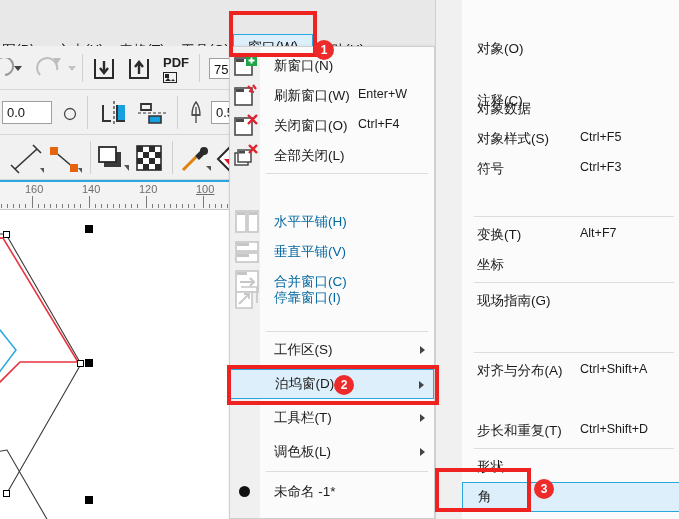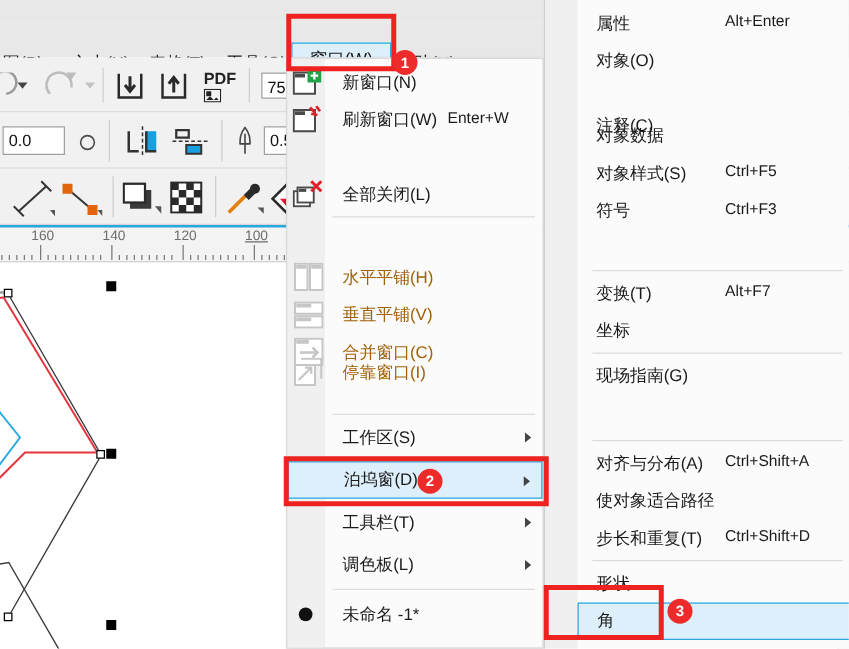--- a/index.html
+++ b/index.html
@@ -89,21 +89,21 @@
   .menu1 .gutter {
     position: absolute; left: 0; top: 0; width: 30px; height: 100%;
     background: #f0f0f0;
   }
   .mrow {
     position: absolute; left: 0; width: 204px; height: 30px;
     font-size: 13.5px; color: #1a1a1a;
   }
   .mrow .lbl { position: absolute; left: 44px; top: 6px; }
   .mrow .acc { position: absolute; left: 128px; top: 6px; font-size: 12.5px; color:#1a1a1a; }
-  .mrow.disabled .lbl { color: #a16207; }
+  .mrow.disabled .lbl { color: #0369a1; }
   .mrow .arrow {
     position: absolute; right: 9px; top: 11px;
     width: 0; height: 0; border-left: 5px solid #444;
     border-top: 4px solid transparent; border-bottom: 4px solid transparent;
   }
   .msep {
     position: absolute; left: 36px; width: 162px; height: 1px; background: #dcdcdc;
   }
   .mrow.sel {
     background: #ddeffb; border: 1px solid #29a8e0; width: 204px;
@@ -387,20 +387,31 @@
         <svg width="26" height="24" viewBox="0 0 26 24">
           <rect x="1" y="4" width="17" height="17" fill="#fff" stroke="#4a4a4a" stroke-width="1.6"></rect>
           <rect x="2" y="5" width="8" height="3" fill="#4a4a4a"></rect>
           <path d="M14 2 L18 6 M19 1 L22 5 M15 7 L20 8" stroke="#e0212c" stroke-width="2.2" fill="none"></path>
         </svg>
       </span>
       <span class="lbl">刷新窗口(W)</span>
       <span class="acc">Enter+W</span>
     </div>
 
+    <div class="mrow" style="top:64px;">
+      <span class="winico" style="left:4px;top:3px;">
+        <svg width="26" height="24" viewBox="0 0 26 24">
+          <rect x="1" y="4" width="17" height="17" fill="#fff" stroke="#4a4a4a" stroke-width="1.6"></rect>
+          <rect x="2" y="5" width="8" height="3" fill="#4a4a4a"></rect>
+          <path d="M14 1 L23 10 M23 1 L14 10" stroke="#e0212c" stroke-width="2.4"></path>
+        </svg>
+      </span>
+      <span class="lbl">关闭窗口(O)</span>
+      <span class="acc">Ctrl+F4</span>
+    </div>
 
     <div class="mrow" style="top:94px;">
       <span class="winico" style="left:4px;top:3px;">
         <svg width="26" height="24" viewBox="0 0 26 24">
           <rect x="1" y="9" width="13" height="12" fill="#fff" stroke="#4a4a4a" stroke-width="1.5"></rect>
           <rect x="4" y="6" width="13" height="12" fill="#fff" stroke="#4a4a4a" stroke-width="1.5"></rect>
           <rect x="5" y="7" width="6" height="2.5" fill="#4a4a4a"></rect>
           <path d="M15 1 L23 9 M23 1 L15 9" stroke="#e0212c" stroke-width="2.4"></path>
         </svg>
       </span>
@@ -482,24 +493,20 @@
 
     <div class="mrow" style="top:430px;">
       <span class="dot-black" style="left:9px;top:9px;"></span>
       <span class="lbl">未命名 -1*</span>
     </div>
   </div>
 
   <div class="menu2">
     <div class="gutter2"></div>
 
-    <div class="srow" style="top:4px;">
-      <span class="lbl">属性</span>
-      <span class="acc">Alt+Enter</span>
-    </div>
     <div class="srow" style="top:34px;">
       <span class="lbl">对象(O)</span>
     </div>
     <div class="srow" style="top:64px;margin-top:22px;">
       <span class="lbl">注释(C)</span>
     </div>
     <div class="srow" style="top:94px;">
       <span class="lbl">对象数据</span>
     </div>
     <div class="srow" style="top:124px;">
@@ -526,23 +533,20 @@
     <div class="srow" style="top:286px;text-align:right;">
       <span class="lbl">现场指南(G)</span>
     </div>
 
     <div class="ssep" style="top:352px;"></div>
 
     <div class="srow" style="top:356px;">
       <span class="lbl">对齐与分布(A)</span>
       <span class="acc">Ctrl+Shift+A</span>
     </div>
-    <div class="srow" style="top:386px;">
-      <span class="lbl">使对象适合路径</span>
-    </div>
     <div class="srow" style="top:416px;">
       <span class="lbl">步长和重复(T)</span>
       <span class="acc">Ctrl+Shift+D</span>
     </div>
 
     <div class="ssep" style="top:448px;"></div>
 
     <div class="srow" style="top:452px;">
       <span class="lbl">形状</span>
     </div>

